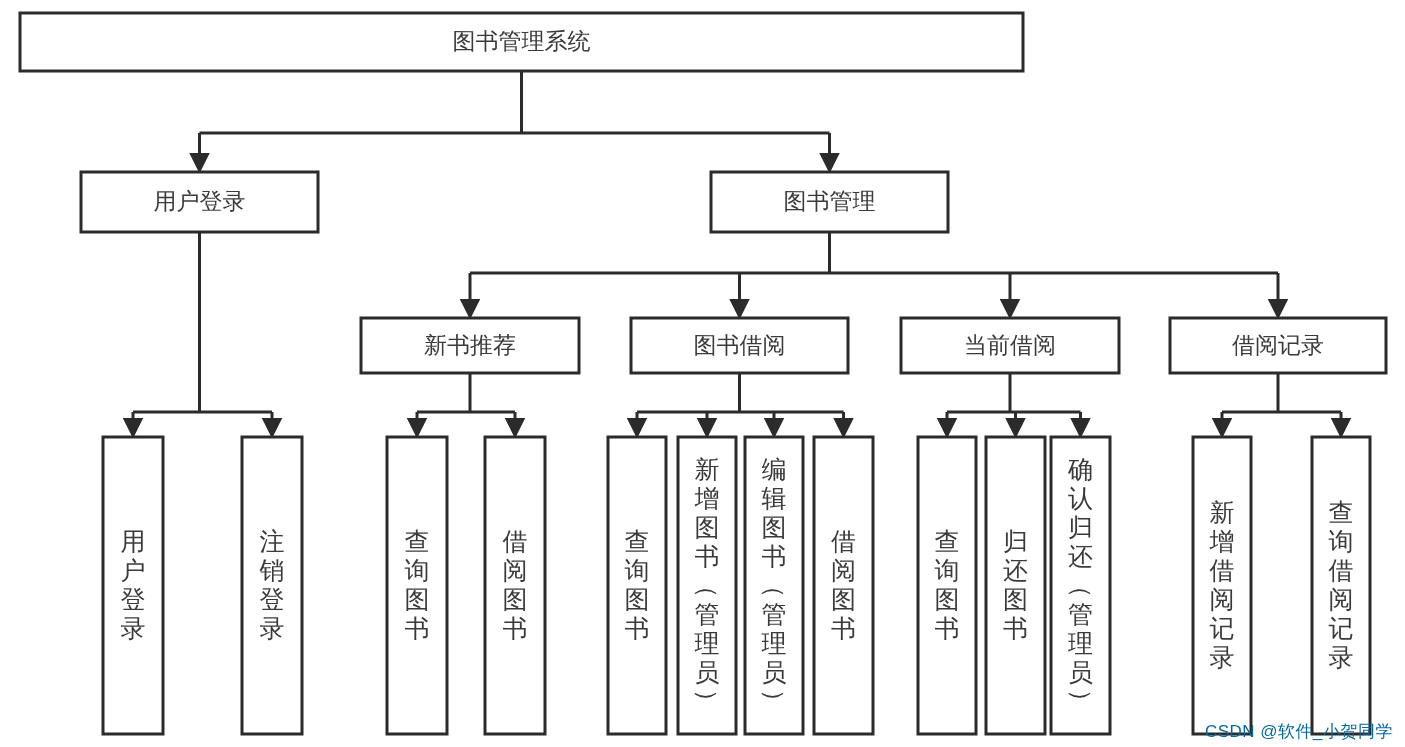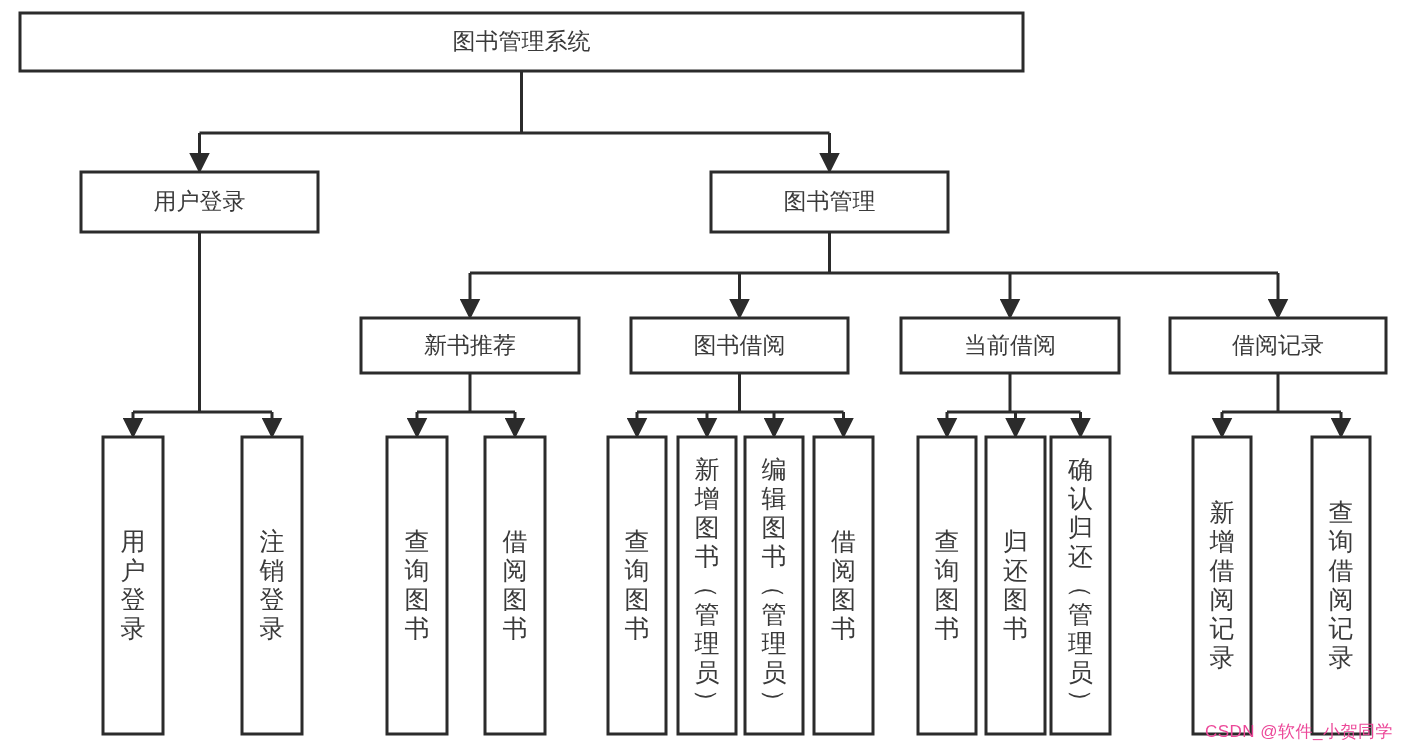--- a/index.html
+++ b/index.html
@@ -49,21 +49,21 @@
     stroke: #2b2b2b;
     stroke-width: 3;
     fill: none;
   }
   .watermark {
     position: absolute;
     right: 12px;
     bottom: 4px;
     font-family: "Liberation Sans", "DejaVu Sans", sans-serif;
     font-size: 17px;
-    color: #ec4899;
+    color: #0369a1;
     letter-spacing: 0.5px;
     white-space: nowrap;
     user-select: none;
   }
 </style>
 </head>
 <body>
 
 <div id="diagram-root">
 

